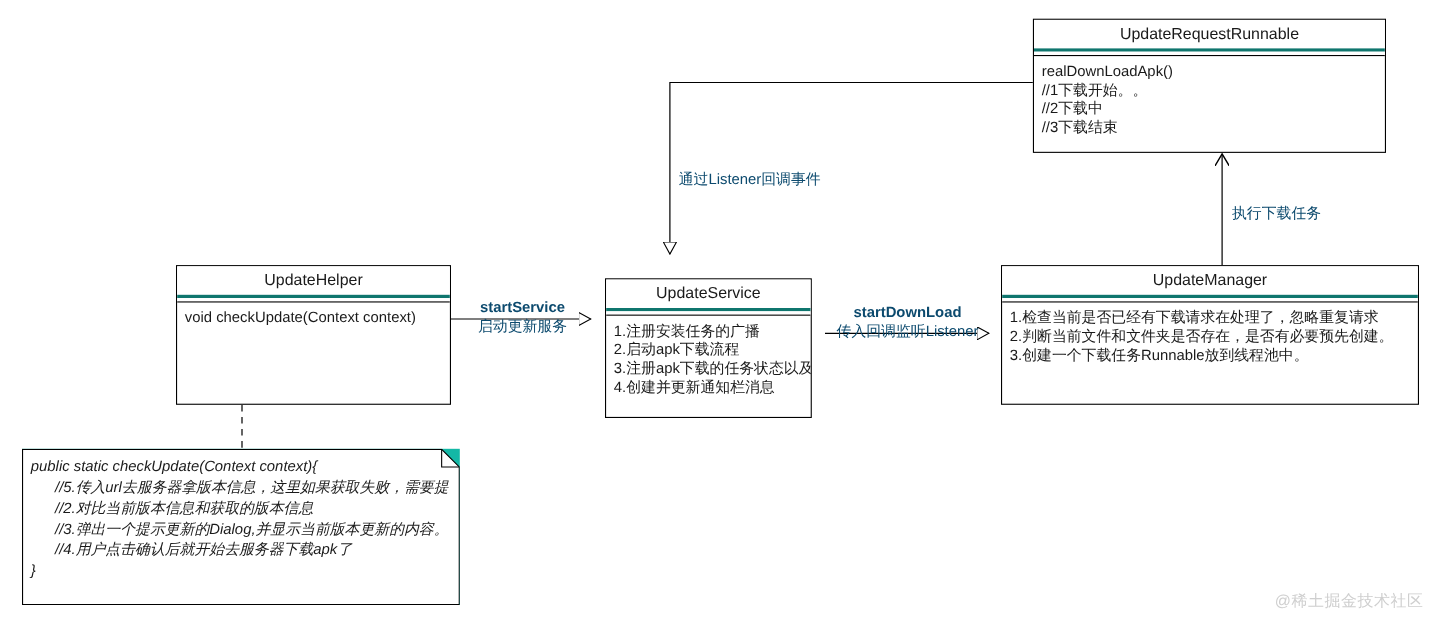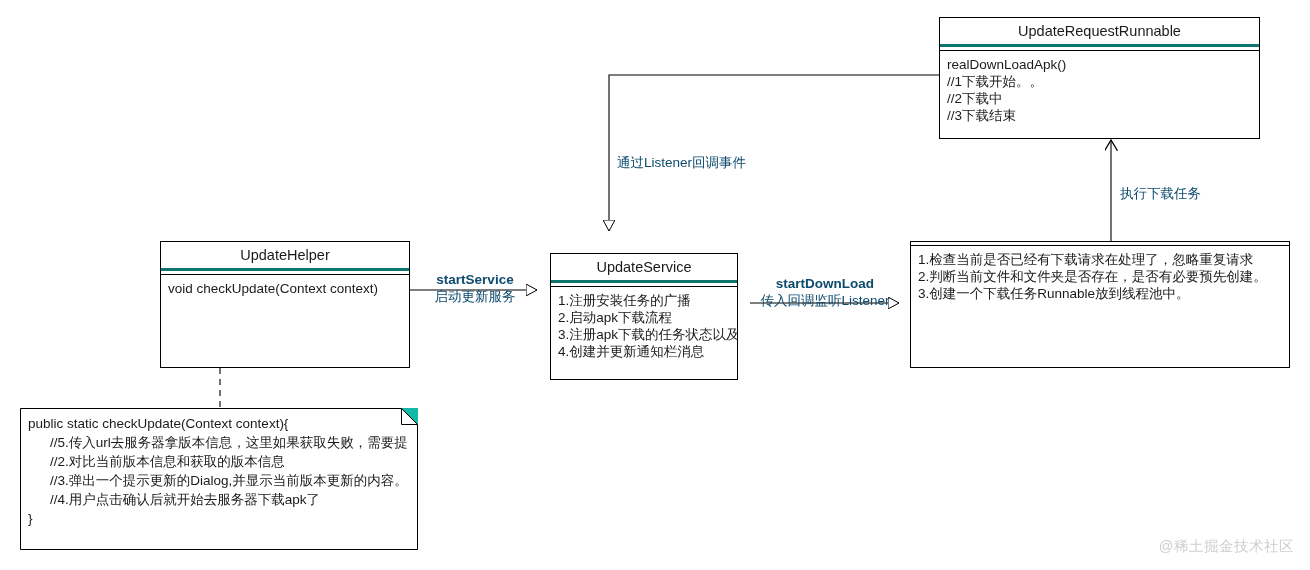--- a/index.html
+++ b/index.html
@@ -52,20 +52,21 @@
     white-space: nowrap;
     overflow: visible;
   }
 
   
   .note {
     position: absolute;
     box-sizing: border-box;
     background: #14b8a6;
     overflow: hidden;
+    font-style: italic;
   }
   .note-svg {
     position: absolute;
     left: 0;
     top: 0;
     overflow: visible;
   }
   .note-text {
     position: absolute;
     left: 8px;
@@ -177,20 +178,21 @@
     <div class="uml-header-gap"></div>
     <div class="uml-body">
       <div class="line">1.注册安装任务的广播</div>
       <div class="line">2.启动apk下载流程</div>
       <div class="line">3.注册apk下载的任务状态以及进</div>
       <div class="line">4.创建并更新通知栏消息</div>
     </div>
   </div>
 
   <div class="uml-box" style="left:910px; top:241px; width:380px; height:127px;">
+    <div class="uml-header">UpdateManager</div>
     <div class="uml-header-gap"></div>
     <div class="uml-body">
       <div class="line">1.检查当前是否已经有下载请求在处理了，忽略重复请求</div>
       <div class="line">2.判断当前文件和文件夹是否存在，是否有必要预先创建。</div>
       <div class="line">3.创建一个下载任务Runnable放到线程池中。</div>
     </div>
   </div>
 
   <div class="note" style="left:20px; top:408px; width:398px; height:142px;">
     <svg class="note-svg" width="398" height="142" viewBox="0 0 398 142">

